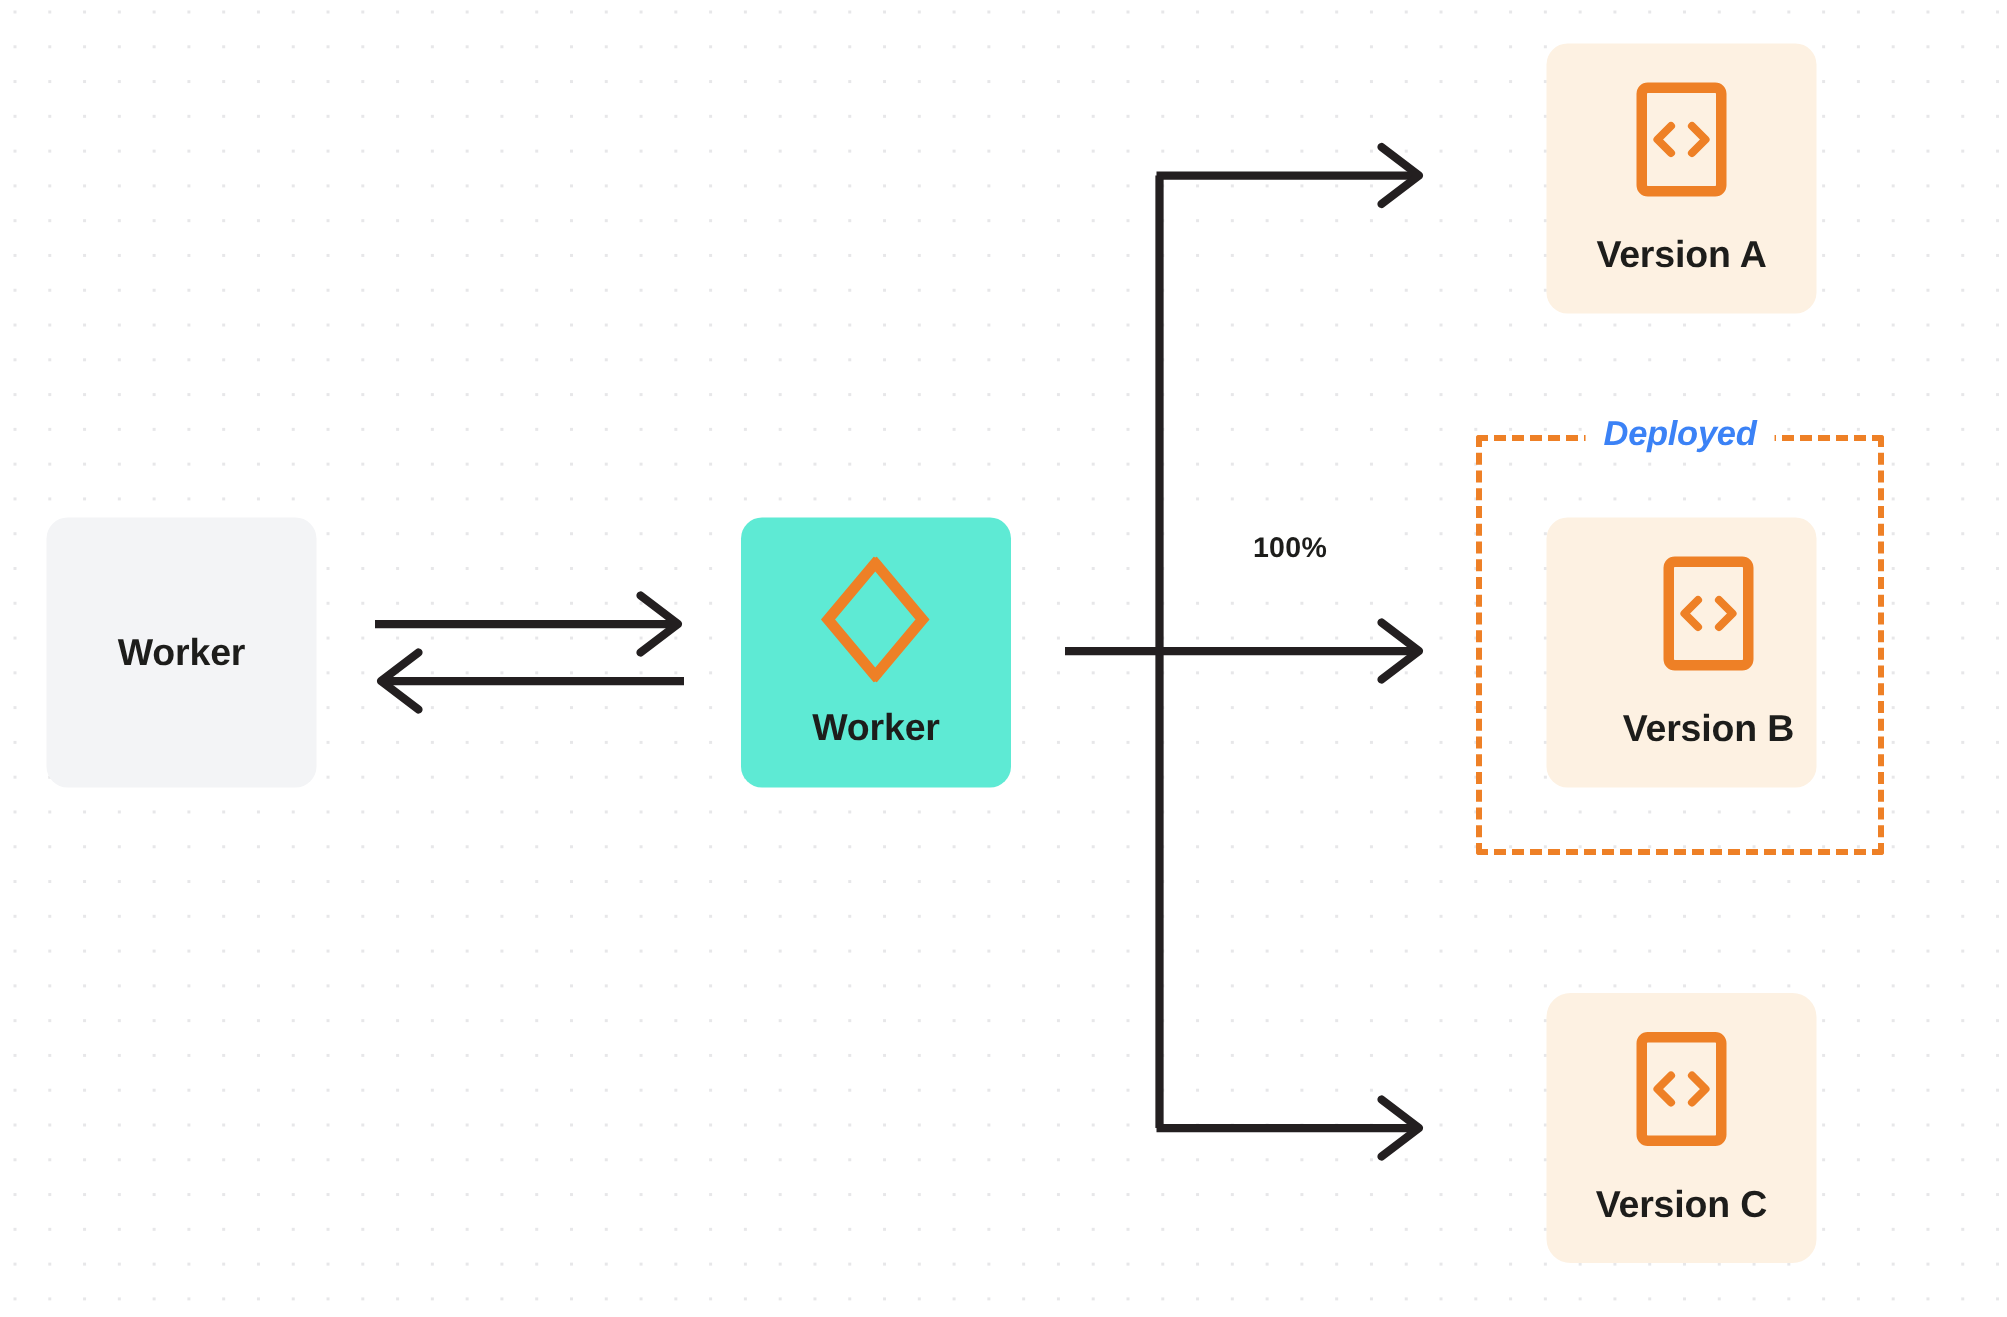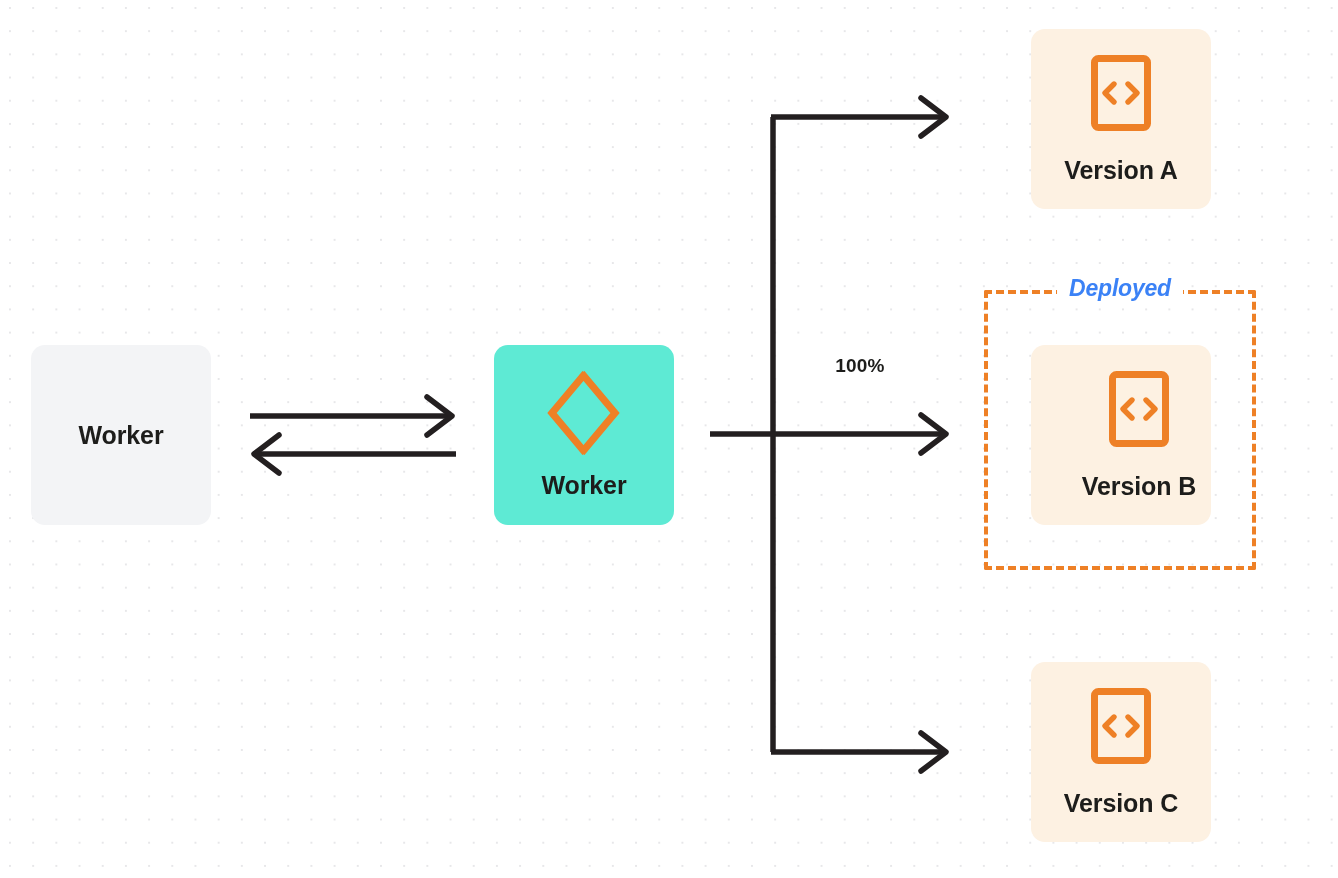--- a/index.html
+++ b/index.html
@@ -75,21 +75,21 @@
     width: 180px;
     height: 180px;
     background: #fdf1e2;
   }
   .version-node .node-label {
     font-size: 25px;
     margin-top: 24px;
   }
   #version-a-node { left: 1031px; top: 29px; }
   #version-b-node { left: 1031px; top: 345px; }
-  #version-c-node { left: 1031px; top: 662px; }
+  #version-c-node { left: 1031px; top: 662px; border-radius: 16px; }
 
   .node-icon {
     display: block;
     line-height: 0;
   }
 
   
   #deployed-group {
     position: absolute;
     left: 984px;

